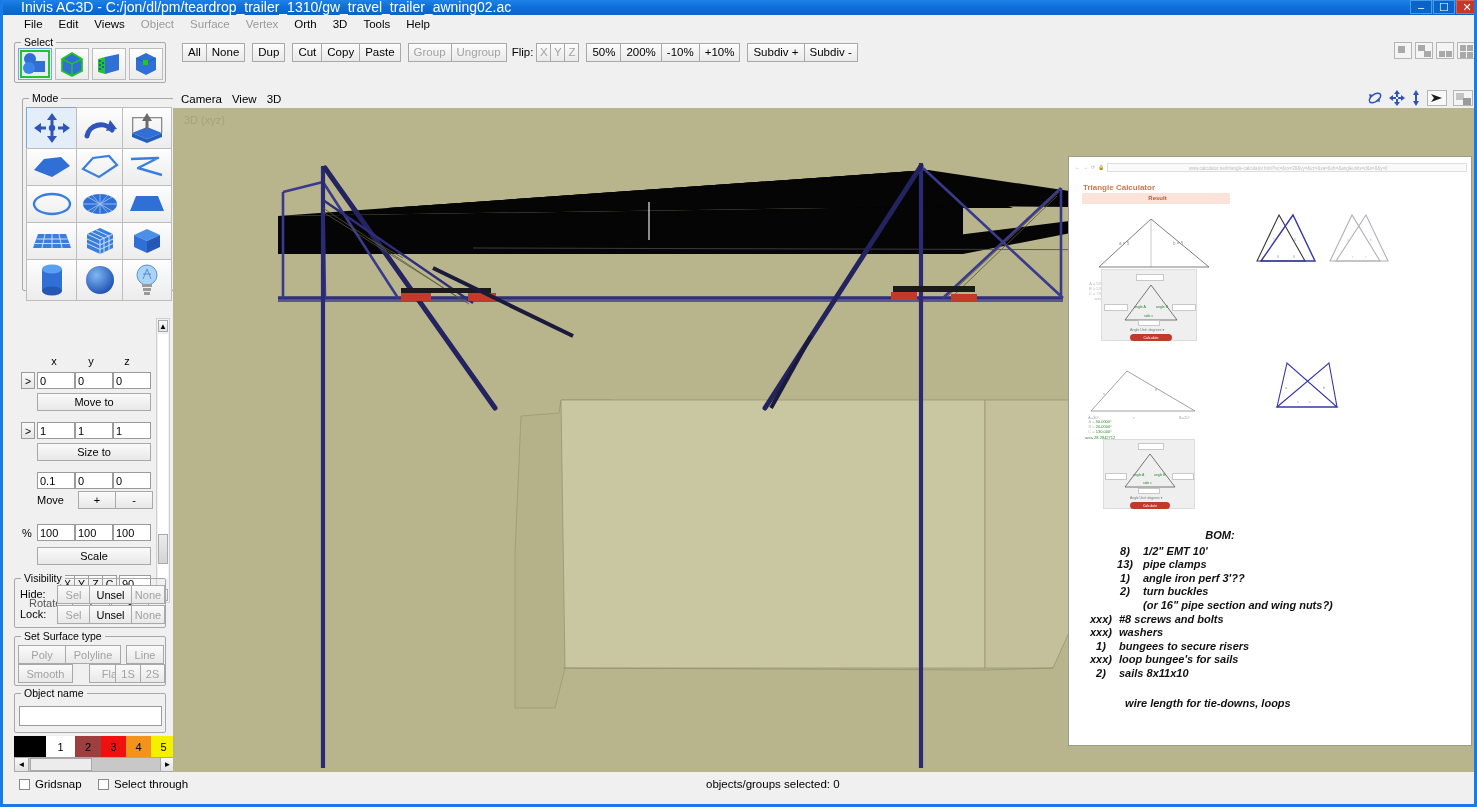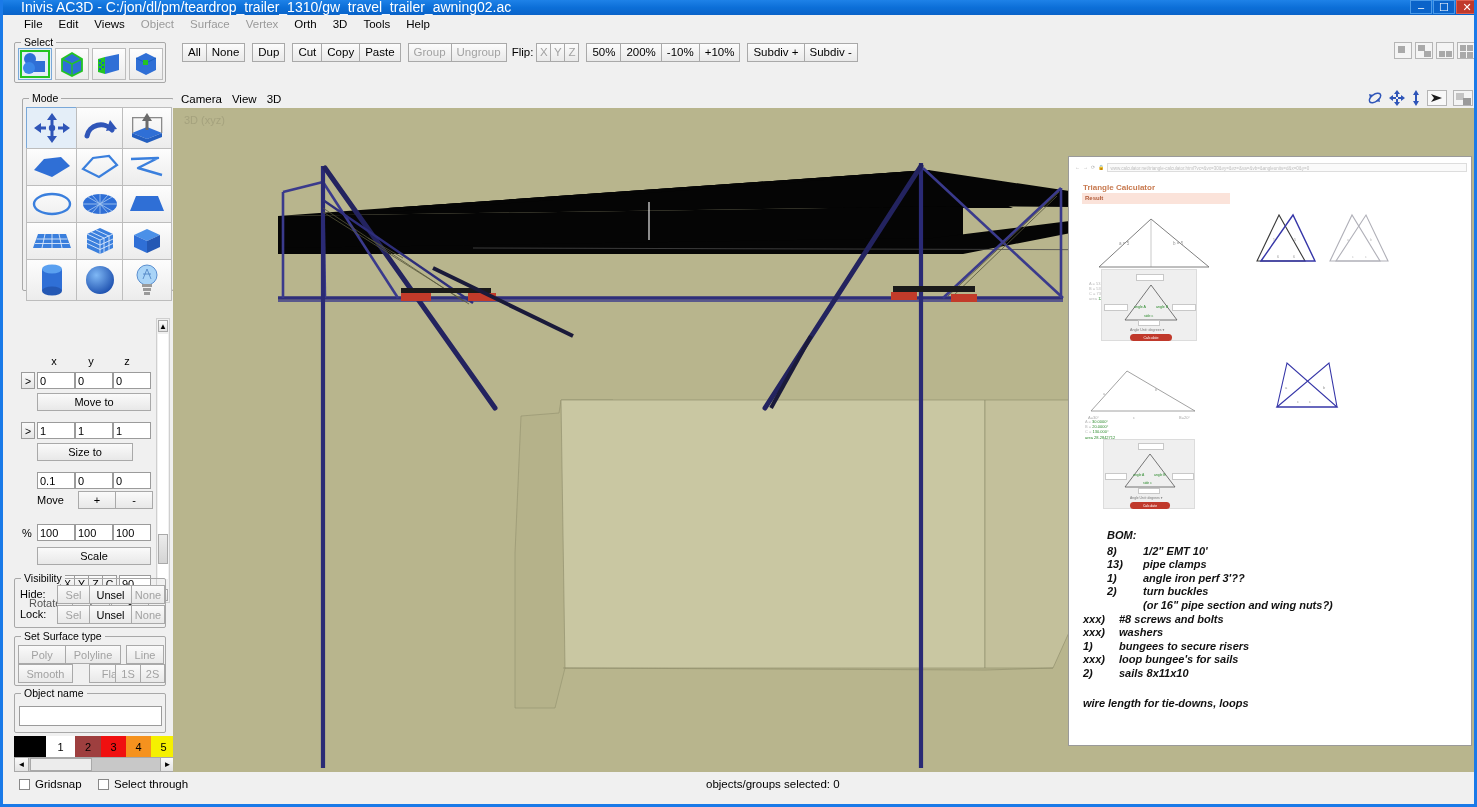--- a/index.html
+++ b/index.html
@@ -446,21 +446,21 @@
       <div class="tinybtn" style="position:absolute;left:7px;top:53px;width:14px;height:17px;">&gt;</div>
       <input class="nfield" style="position: absolute; left: 23px; top: 53px; width: 38px;" value="0">
       <input class="nfield" style="position: absolute; left: 61px; top: 53px; width: 38px;" value="0">
       <input class="nfield" style="position: absolute; left: 99px; top: 53px; width: 38px;" value="0">
       <div class="btnflat" style="position:absolute;left:23px;top:74px;width:114px;">Move to</div>
 
       <div class="tinybtn" style="position:absolute;left:7px;top:103px;width:14px;height:17px;">&gt;</div>
       <input class="nfield" style="position: absolute; left: 23px; top: 103px; width: 38px;" value="1">
       <input class="nfield" style="position: absolute; left: 61px; top: 103px; width: 38px;" value="1">
       <input class="nfield" style="position: absolute; left: 99px; top: 103px; width: 38px;" value="1">
-      <div class="btnflat" style="position:absolute;left:23px;top:124px;width:96px;">Size to</div>
+      <div class="btnflat" style="position:absolute;left:23px;top:124px;width:114px;">Size to</div>
 
       <input class="nfield" style="position: absolute; left: 23px; top: 153px; width: 38px;" value="0.1">
       <input class="nfield" style="position: absolute; left: 61px; top: 153px; width: 38px;" value="0">
       <input class="nfield" style="position: absolute; left: 99px; top: 153px; width: 38px;" value="0">
       <span class="rowlab" style="position:absolute;left:23px;top:175px;">Move</span>
       <div class="btnflat" style="position:absolute;left:64px;top:172px;width:38px;">+</div>
       <div class="btnflat" style="position:absolute;left:101px;top:172px;width:38px;">-</div>
 
       <span class="rowlab" style="position:absolute;left:8px;top:208px;">%</span>
       <input class="nfield" style="position: absolute; left: 23px; top: 205px; width: 38px;" value="100">
@@ -633,21 +633,21 @@
         <rect x="720" y="178" width="82" height="6" fill="#1a1a1a"></rect>
         <rect x="718" y="184" width="26" height="8" fill="#c23b2a"></rect>
         <rect x="778" y="186" width="26" height="8" fill="#c23b2a"></rect>
       </g>
 
       <line x1="260" y1="160" x2="400" y2="228" stroke="#1a1a3a" stroke-width="4"></line>
       <line x1="598" y1="300" x2="638" y2="228" stroke="#1a1a3a" stroke-width="4"></line>
       <line x1="195" y1="130" x2="230" y2="150" stroke="#55553a" stroke-width="0.8"></line>
     </svg>
 
-    <div id="refimg" style="left:895px;top:48px;">
+    <div id="refimg" style="left:895px;top:48px;text-align:center;">
 
       <div class="refbrowserbar">
         <span>←</span>
         <span>→</span>
         <span>⟳</span>
         <span>🔒</span>
         <span class="refurl">www.calculator.net/triangle-calculator.html?vc=&amp;vx=30&amp;vy=&amp;vz=&amp;va=&amp;vb=&amp;angleunits=d&amp;x=0&amp;y=0</span>
       </div>
 
       <div id="reftitle">Triangle Calculator</div>

